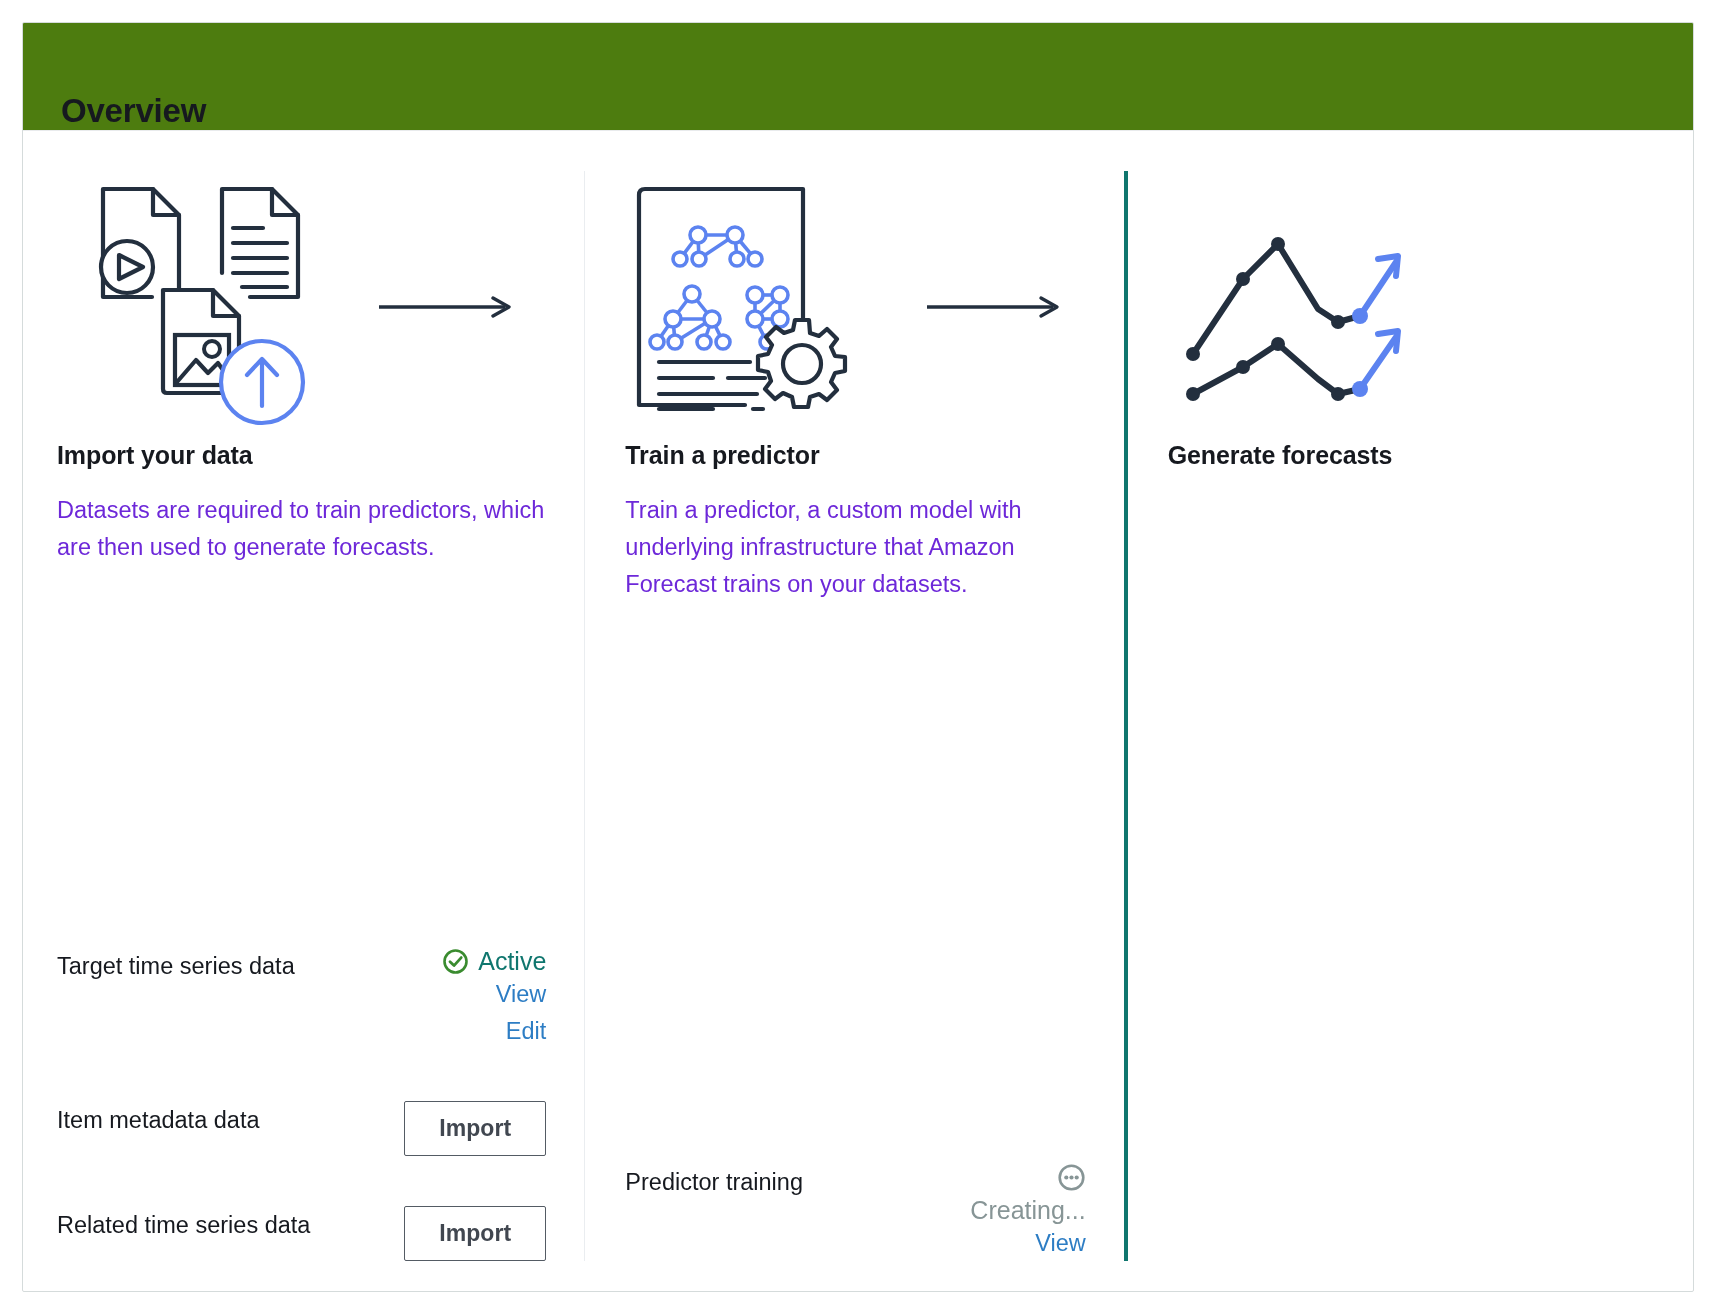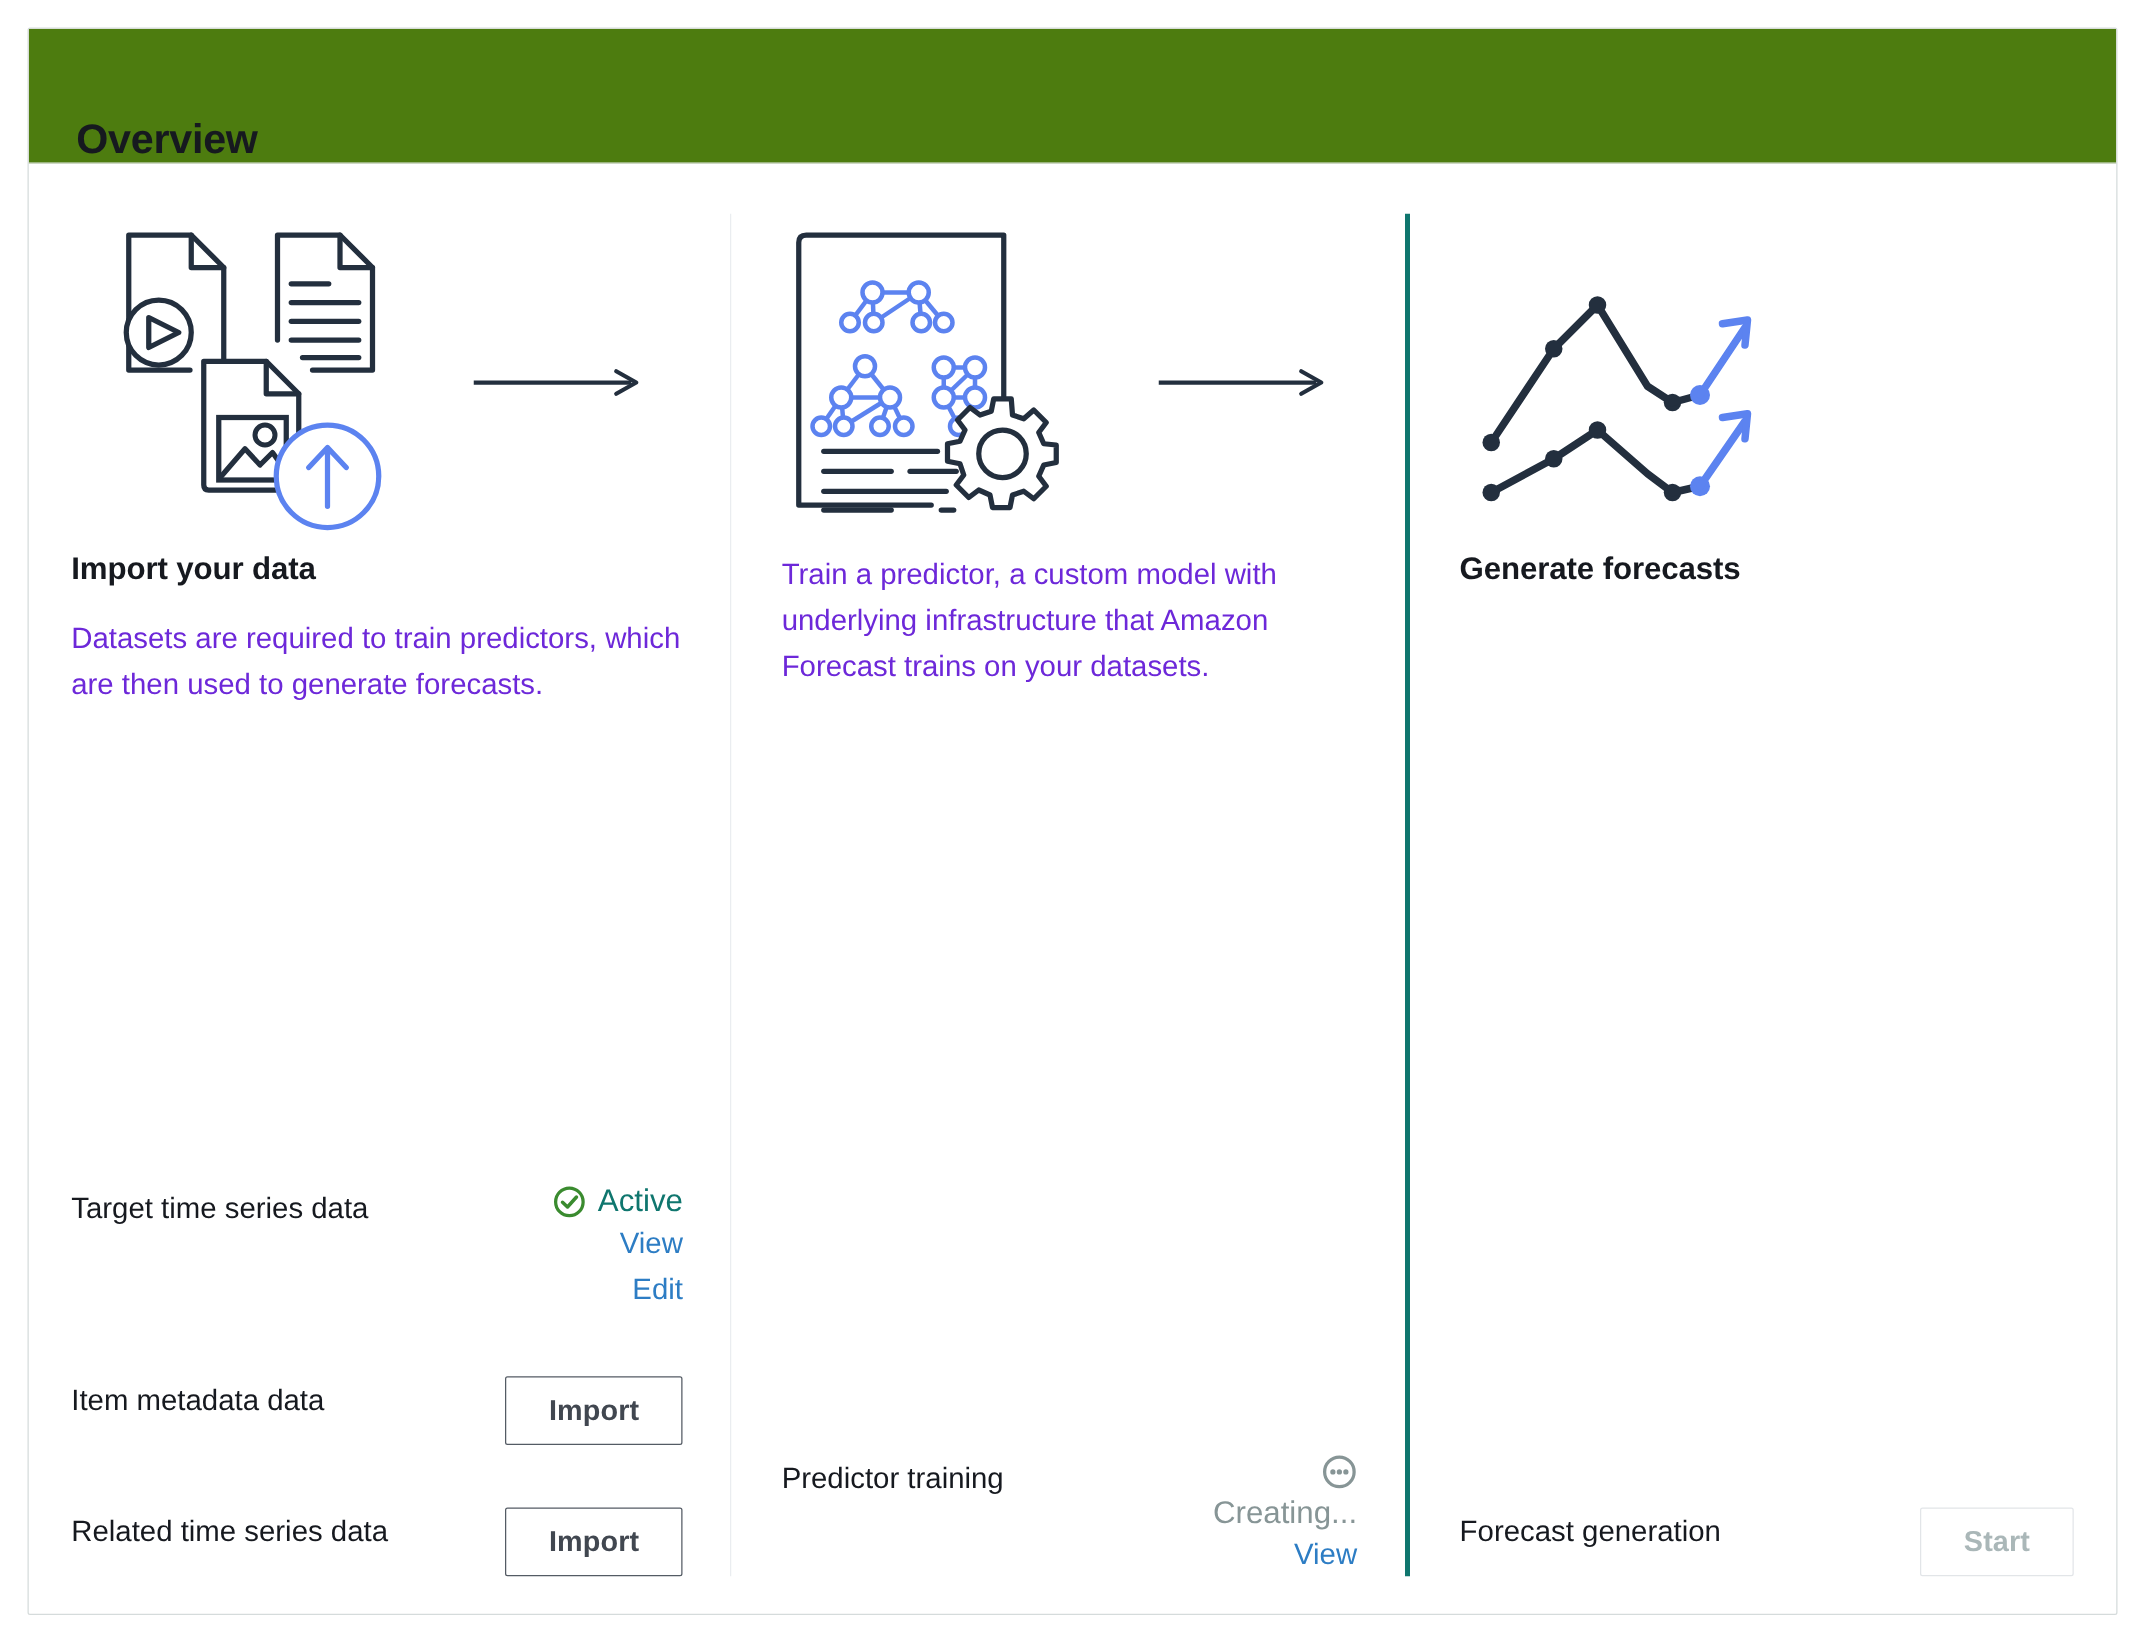--- a/index.html
+++ b/index.html
@@ -311,20 +311,21 @@
                 <circle cx="-8" cy="-13" r="19" fill="#ffffff" stroke="#232f3e" stroke-width="4.2"></circle>
               </g>
             </svg>
             <svg class="arrow-between arrow-2" viewBox="0 0 140 24">
               <line x1="2" y1="12" x2="128" y2="12" stroke="#232f3e" stroke-width="3.4"></line>
               <path d="M116 3 L132 12 L116 21" fill="none" stroke="#232f3e" stroke-width="3.4" stroke-linecap="round" stroke-linejoin="round"></path>
             </svg>
           </div>
         </div>
 
+        <h2 class="col-title">Train a predictor</h2>
         <p class="col-desc">Train a predictor, a custom model with underlying infrastructure that Amazon Forecast trains on your datasets.</p>
 
         <div class="rows">
           <div class="gap-a" style="height:112px"></div>
           <div class="row">
             <div class="row-label">Predictor training</div>
             <div class="row-right">
               <svg width="29" height="29" viewBox="0 0 29 29">
                 <circle cx="14.5" cy="14.5" r="11.8" fill="none" stroke="#879596" stroke-width="2.6"></circle>
                 <circle cx="9.3" cy="14.5" r="2.1" fill="#879596"></circle>
@@ -369,22 +370,18 @@
               <path d="M192 185 L228 133" fill="none" stroke="#5c83f0" stroke-width="6" stroke-linecap="round"></path>
               <path d="M210 130 L230 127 L228 147" fill="none" stroke="#5c83f0" stroke-width="6" stroke-linecap="round" stroke-linejoin="round"></path>
             </svg>
           </div>
         </div>
 
         <h2 class="col-title">Generate forecasts</h2>
 
         <div class="rows">
           <div class="gap-a" style="height:112px"></div>
-          <div class="row">
-            <div class="row-label">Forecast generation</div>
-            <button class="btn btn-disabled" disabled="">Start</button>
-          </div>
         </div>
       </div>
 
     </div>
   </div>
 </div>
 
 </body></html>

